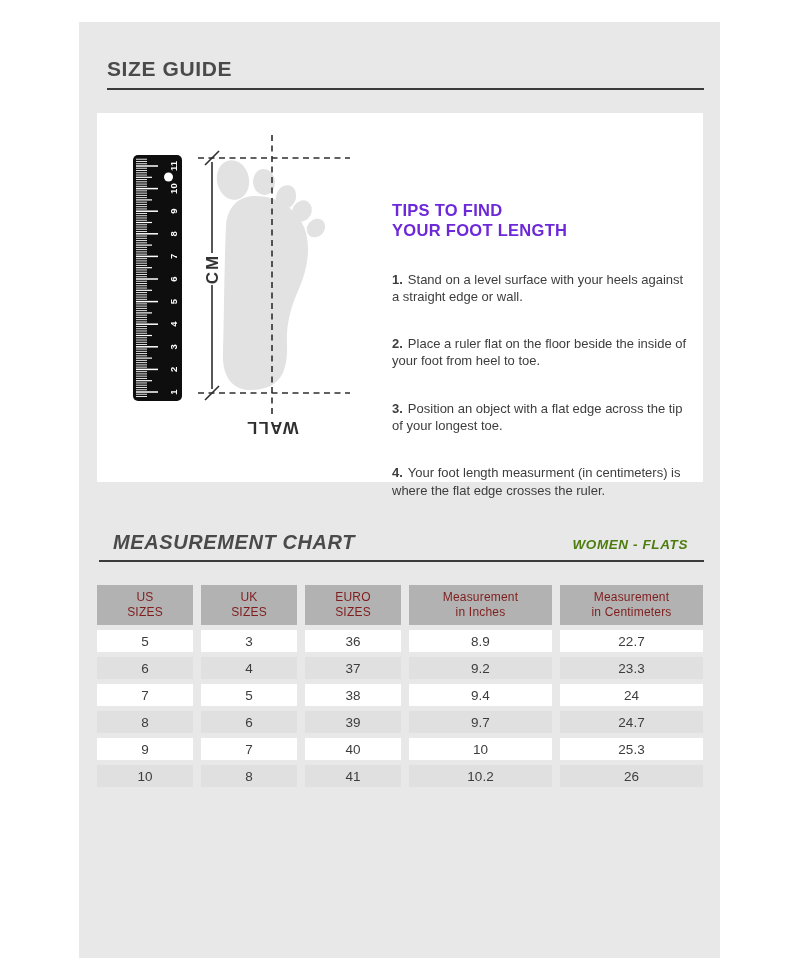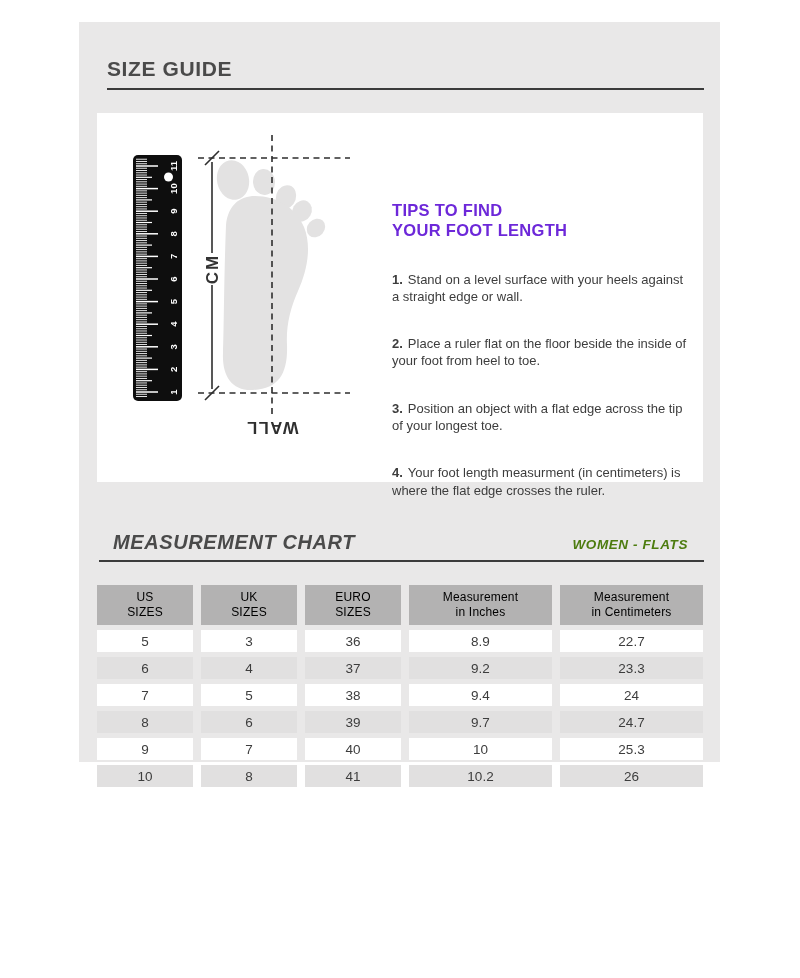--- a/index.html
+++ b/index.html
@@ -3,21 +3,21 @@
 <meta charset="utf-8">
 <style>
   * { margin:0; padding:0; box-sizing:border-box; }
   html,body { background:#ffffff; }
   body {
     font-family:"Liberation Sans","DejaVu Sans",sans-serif;
     color:#3e3e3e;
     width:800px; height:978px; position:relative; overflow:hidden;
   }
   .panel {
-    position:absolute; left:79px; top:22px; width:641px; height:740px;
+    position:absolute; left:79px; top:22px; width:641px; height:936px;
     background:#e9e8e8;
   }
   .section-title {
     font-size:21px; font-weight:600; letter-spacing:0.6px; color:#4a4a4a;
   }
   .title-size-guide { position:absolute; left:28px; top:35px; }
   .rule {
     position:absolute; height:2px; background:#3b3b3b;
   }
   .rule-1 { left:28px; top:66px; width:597px; }
@@ -49,21 +49,21 @@
   .size-table {
     position:absolute; left:18px; top:563px; width:606px;
   }
   .tbl-grid {
     display:grid;
     grid-template-columns:96px 96px 96px 143px 143px;
     column-gap:8px;
   }
   .tbl-head { }
   .th-cell {
-    height:40px; background:#b3b2b2; color:#000000;
+    height:40px; background:#b3b2b2; color:#7f1d1d;
     display:flex; flex-direction:column; align-items:center; justify-content:center;
     font-size:12px; line-height:1.28; letter-spacing:0.2px; text-align:center;
   }
   .tbl-body { margin-top:5px; row-gap:6px; }
   .td-cell {
     height:22px; display:flex; align-items:center; justify-content:center;
     font-size:13.5px; color:#3d3d3d; background:#ffffff;
   }
   .row-even .td-cell { background:#e1e0e0; }
 </style>

